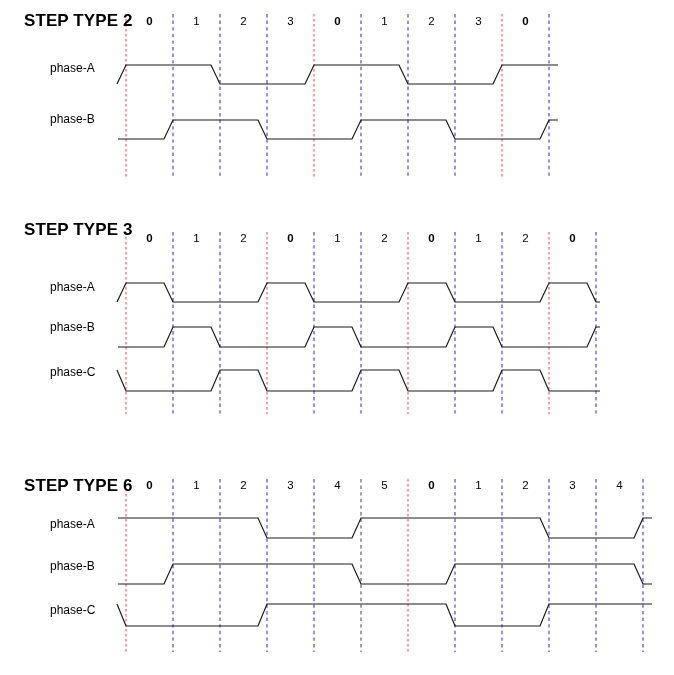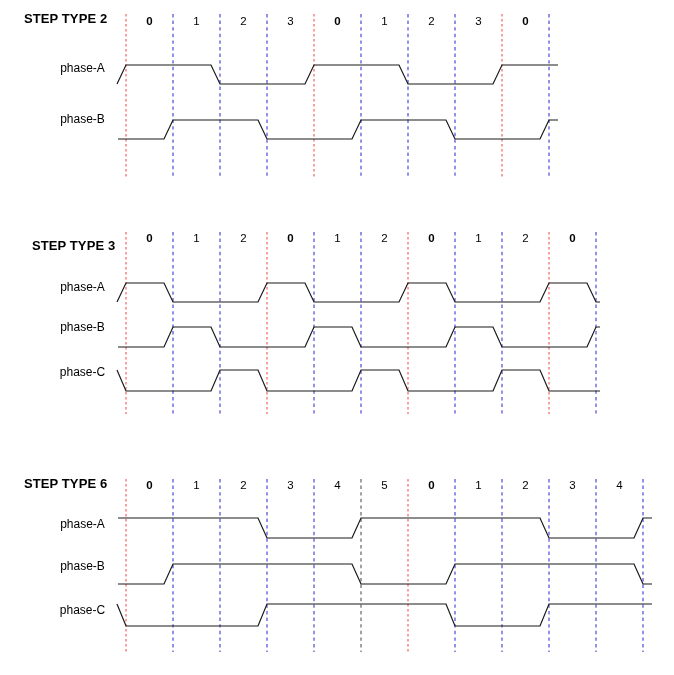--- a/index.html
+++ b/index.html
@@ -16,32 +16,32 @@
   }
   .diagram {
     position: absolute;
     left: 0;
     top: 0;
     width: 674px;
     height: 675px;
   }
   .section-title {
     position: absolute;
-    font-size: 13px;
+    font-size: 17px;
     font-weight: bold;
     color: #000000;
     letter-spacing: 0.1px;
     white-space: nowrap;
   }
   .phase-label {
     position: absolute;
     font-size: 12px;
     color: #000000;
     white-space: nowrap;
-    text-align: center;
+    text-align: left;
   }
   .step-num {
     position: absolute;
     font-size: 11.5px;
     color: #000000;
     text-align: center;
     white-space: nowrap;
   }
   .step-num.bold { font-weight: bold; }
   svg { display: block; overflow: visible; }
@@ -108,21 +108,21 @@
       <div class="step-num" style="left: 223.5px; top: 15px; width: 40px;">2</div>
       <div class="step-num" style="left: 270.5px; top: 15px; width: 40px;">3</div>
       <div class="step-num bold" style="left: 317.5px; top: 15px; width: 40px;">0</div>
       <div class="step-num" style="left: 364.5px; top: 15px; width: 40px;">1</div>
       <div class="step-num" style="left: 411.5px; top: 15px; width: 40px;">2</div>
       <div class="step-num" style="left: 458.5px; top: 15px; width: 40px;">3</div>
       <div class="step-num bold" style="left: 505.5px; top: 15px; width: 40px;">0</div>
       <div class="phase-label" style="left: 50px; top: 280px; width: 65px;">phase-A</div>
       <div class="phase-label" style="left: 50px; top: 320px; width: 65px;">phase-B</div>
       <div class="phase-label" style="left: 50px; top: 365px; width: 65px;">phase-C</div>
-      <div class="section-title" style="left: 24px; top: 238px; margin-left: 8px;">STEP TYPE 3</div>
+      <div class="section-title" style="left: 24px; top: 220px;">STEP TYPE 3</div>
       <div class="step-num bold" style="left: 129.5px; top: 232px; width: 40px;">0</div>
       <div class="step-num" style="left: 176.5px; top: 232px; width: 40px;">1</div>
       <div class="step-num" style="left: 223.5px; top: 232px; width: 40px;">2</div>
       <div class="step-num bold" style="left: 270.5px; top: 232px; width: 40px;">0</div>
       <div class="step-num" style="left: 317.5px; top: 232px; width: 40px;">1</div>
       <div class="step-num" style="left: 364.5px; top: 232px; width: 40px;">2</div>
       <div class="step-num bold" style="left: 411.5px; top: 232px; width: 40px;">0</div>
       <div class="step-num" style="left: 458.5px; top: 232px; width: 40px;">1</div>
       <div class="step-num" style="left: 505.5px; top: 232px; width: 40px;">2</div>
       <div class="step-num bold" style="left: 552.5px; top: 232px; width: 40px;">0</div>

